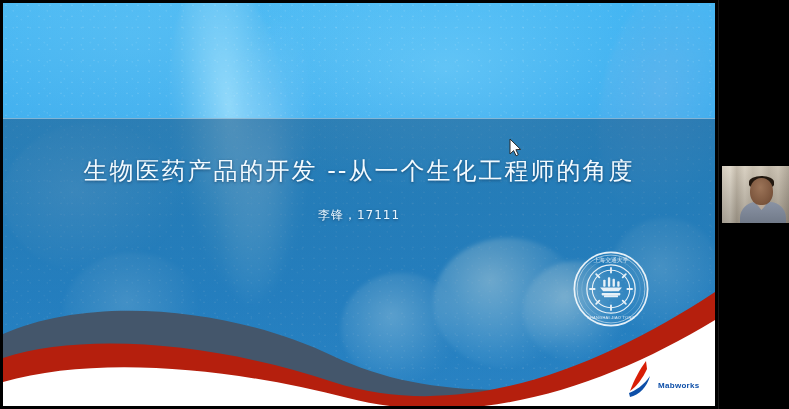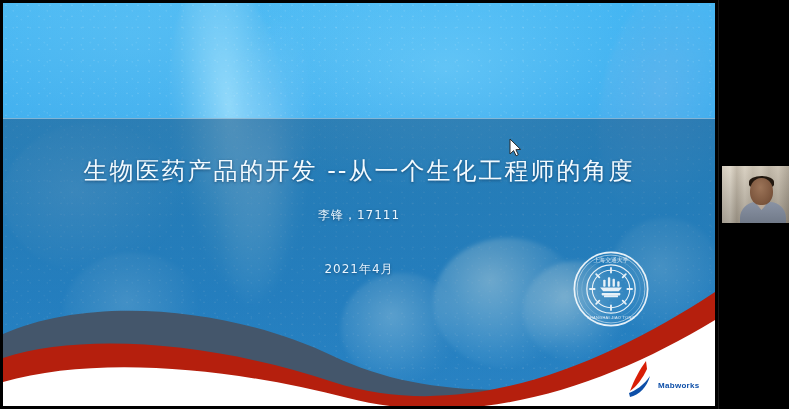--- a/index.html
+++ b/index.html
@@ -311,21 +311,20 @@
         <div class="helix blob-2"></div>
         <div class="helix blob-6"></div>
         <div class="speckle"></div>
       </div>
 
       <div class="band"></div>
       <div class="band-edge"></div>
 
       <div class="slide-title">生物医药产品的开发  --从一个生化工程师的角度</div>
       <div class="slide-author">李锋，17111</div>
-      <div class="slide-date">2021年4月</div>
 
       <svg id="sjtu-seal" viewBox="0 0 100 100">
         <circle cx="50" cy="50" r="47" fill="none" stroke="#ffffff" stroke-width="2.2" opacity="0.95"></circle>
         <circle cx="50" cy="50" r="43.5" fill="none" stroke="#ffffff" stroke-width="0.9" opacity="0.8"></circle>
         <circle cx="50" cy="50" r="31" fill="none" stroke="#ffffff" stroke-width="1.6" opacity="0.95"></circle>
         <g opacity="0.95">
           <path d="M50 23 L50 29 M50 71 L50 77 M23 50 L29 50 M71 50 L77 50
                    M31 31 L35 35 M65 65 L69 69 M69 31 L65 35 M35 65 L31 69" stroke="#ffffff" stroke-width="2.4" stroke-linecap="round"></path>
           <circle cx="50" cy="50" r="24" fill="none" stroke="#ffffff" stroke-width="1.4"></circle>
         </g>

